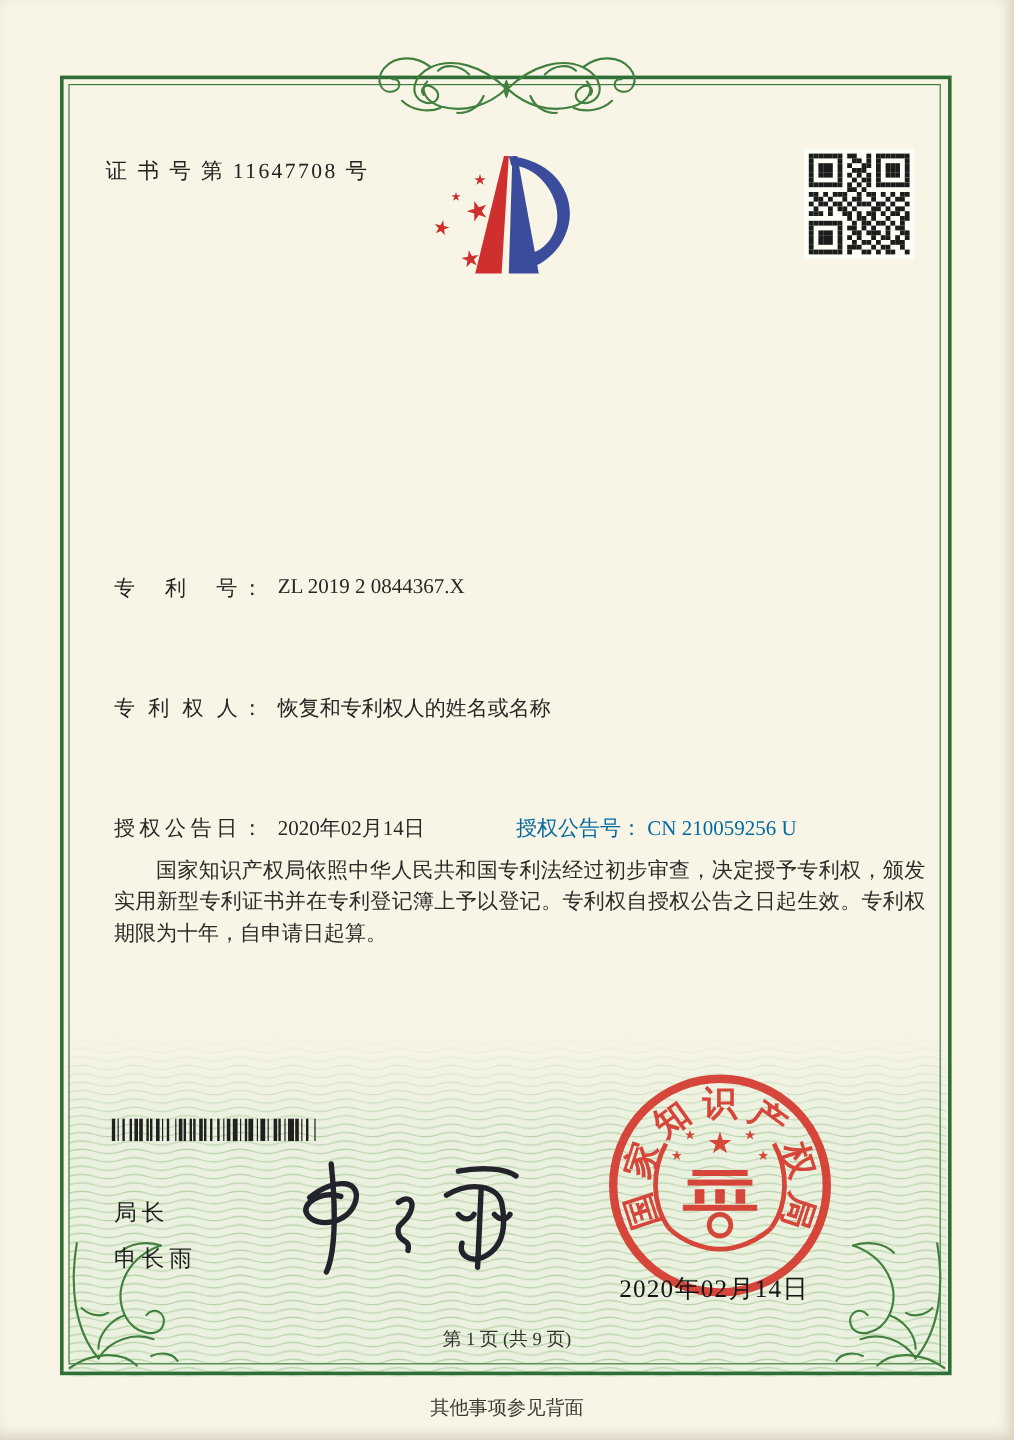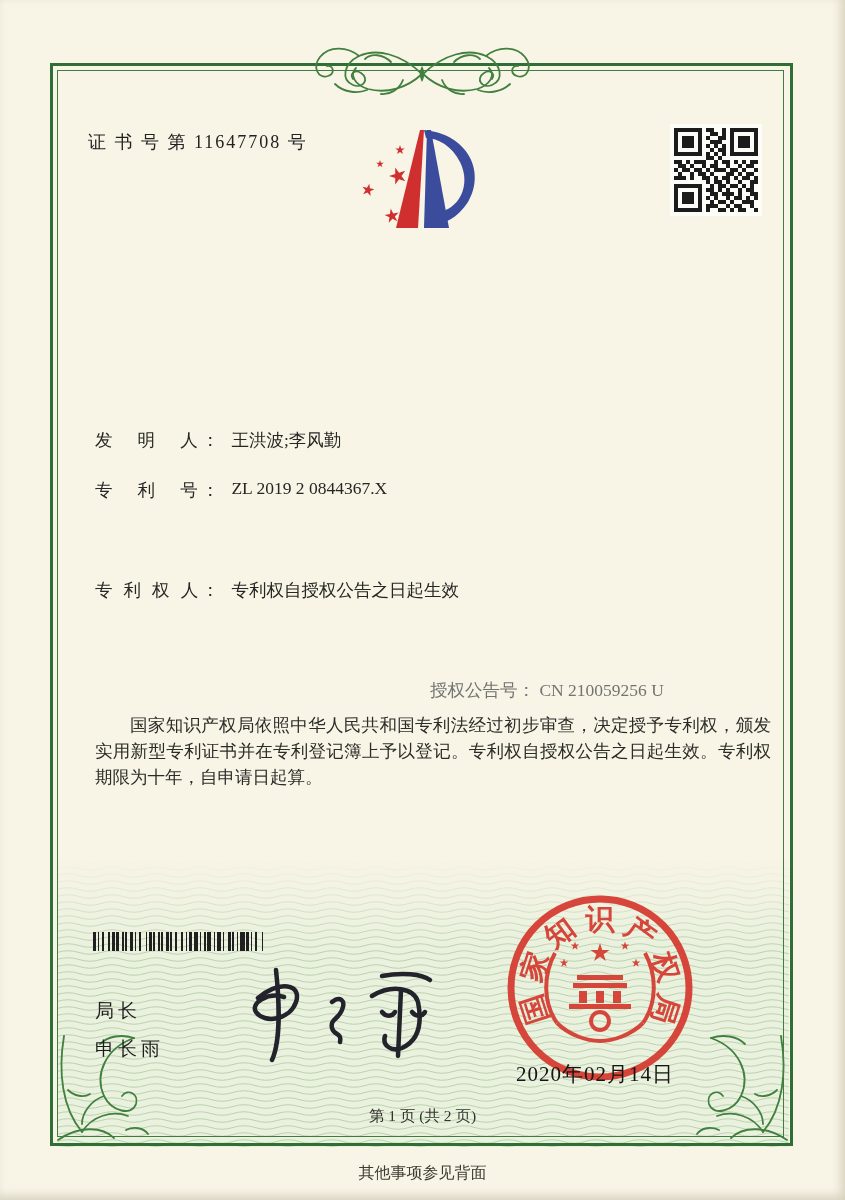--- a/index.html
+++ b/index.html
@@ -16,21 +16,21 @@
   .frame-inner{position:absolute;left:57px;top:70px;width:725px;height:1065px;
         border:1px solid #3e7d3f;}
   .ornament{position:absolute;pointer-events:none;}
   
   .certno{position:absolute;left:88px;top:130px;font-size:18px;letter-spacing:2px;color:#222;}
   .title{position:absolute;left:0;top:252px;width:845px;text-align:center;font-size:44px;
         font-weight:700;letter-spacing:14px;color:#141414;}
   .frow{position:absolute;left:95px;font-size:17.5px;white-space:nowrap;color:#262624;}
   .flabel{display:inline-block;width:124px;text-align:justify;text-align-last:justify;vertical-align:top;}
   .fvalue{margin-left:8px;}
-  .frow2{position:absolute;left:430px;font-size:17.5px;white-space:nowrap;color:#737373;}
+  .frow2{position:absolute;left:430px;font-size:17.5px;white-space:nowrap;color:#0369a1;}
   .body-text{position:absolute;left:95px;top:712px;width:676px;font-size:17.5px;line-height:26px;
         text-align:justify;color:#2b2b28;}
   .body-text p{margin:0;text-indent:2em;}
   .officer-title{position:absolute;left:95px;top:998px;font-size:19px;letter-spacing:4px;color:#1e1e1e;}
   .officer-name{position:absolute;left:95px;top:1036px;font-size:19px;letter-spacing:4px;color:#1e1e1e;}
   .seal-date{position:absolute;left:516px;top:1060px;font-size:21px;letter-spacing:1px;color:#151515;}
   .page-num{position:absolute;left:0;top:1106px;width:845px;text-align:center;font-size:15.5px;color:#33332e;}
   .back-note{position:absolute;left:0;top:1163px;width:845px;text-align:center;font-size:16px;color:#3c3c32;}
   
   .qr{position:absolute;left:670px;top:124px;width:92px;height:92px;background:#fdfdf8;}
@@ -357,31 +357,31 @@
       <i style="left: 36px; top: 84px;"></i>
       <i style="left: 48px; top: 84px;"></i>
       <i style="left: 52px; top: 84px;"></i>
       <i style="left: 60px; top: 84px;"></i>
       <i style="left: 68px; top: 84px;"></i>
       <i style="left: 72px; top: 84px;"></i>
       <i style="left: 84px; top: 84px;"></i>
     </div>
 
 
-  <div class="frow" style="top:428px;">
-    <span class="flabel">发　明　人：</span>
-    <span class="fvalue">王洪波;李风勤</span>
-  </div>
   <div class="frow" style="top:478px;">
     <span class="flabel">专　利　号：</span>
     <span class="fvalue">ZL 2019 2 0844367.X</span>
   </div>
   <div class="frow" style="top:578px;">
     <span class="flabel">专 利 权 人：</span>
-    <span class="fvalue">专利权自授权公告之日起生效</span>
+    <span class="fvalue">恢复和专利权人的姓名或名称</span>
+  </div>
+  <div class="frow" style="top:678px;">
+    <span class="flabel">授权公告日：</span>
+    <span class="fvalue">2020年02月14日</span>
   </div>
   <div class="frow2" style="top:678px;">
     <span>授权公告号：</span>
     <span>CN 210059256 U</span>
   </div>
 
   <div class="body-text">
     <p>国家知识产权局依照中华人民共和国专利法经过初步审查，决定授予专利权，颁发实用新型专利证书并在专利登记簿上予以登记。专利权自授权公告之日起生效。专利权期限为十年，自申请日起算。</p>
   </div>
 
@@ -502,16 +502,16 @@
       <rect x="76" y="100" width="8" height="12" stroke="none"></rect>
       <rect x="93" y="100" width="8" height="12" stroke="none"></rect>
       <rect x="110" y="100" width="8" height="12" stroke="none"></rect>
       <rect x="66" y="113" width="62" height="5" stroke="none"></rect>
       <circle cx="97" cy="130" r="9" fill="none" stroke-width="4"></circle>
     </g>
   </svg>
 
   <div class="seal-date">2020年02月14日</div>
 
-  <div class="page-num">第 1 页 (共 2 页)</div>
+  <div class="page-num">第 1 页 (共 9 页)</div>
   <div class="back-note">其他事项参见背面</div>
 
 </div>
 
 </body></html>

